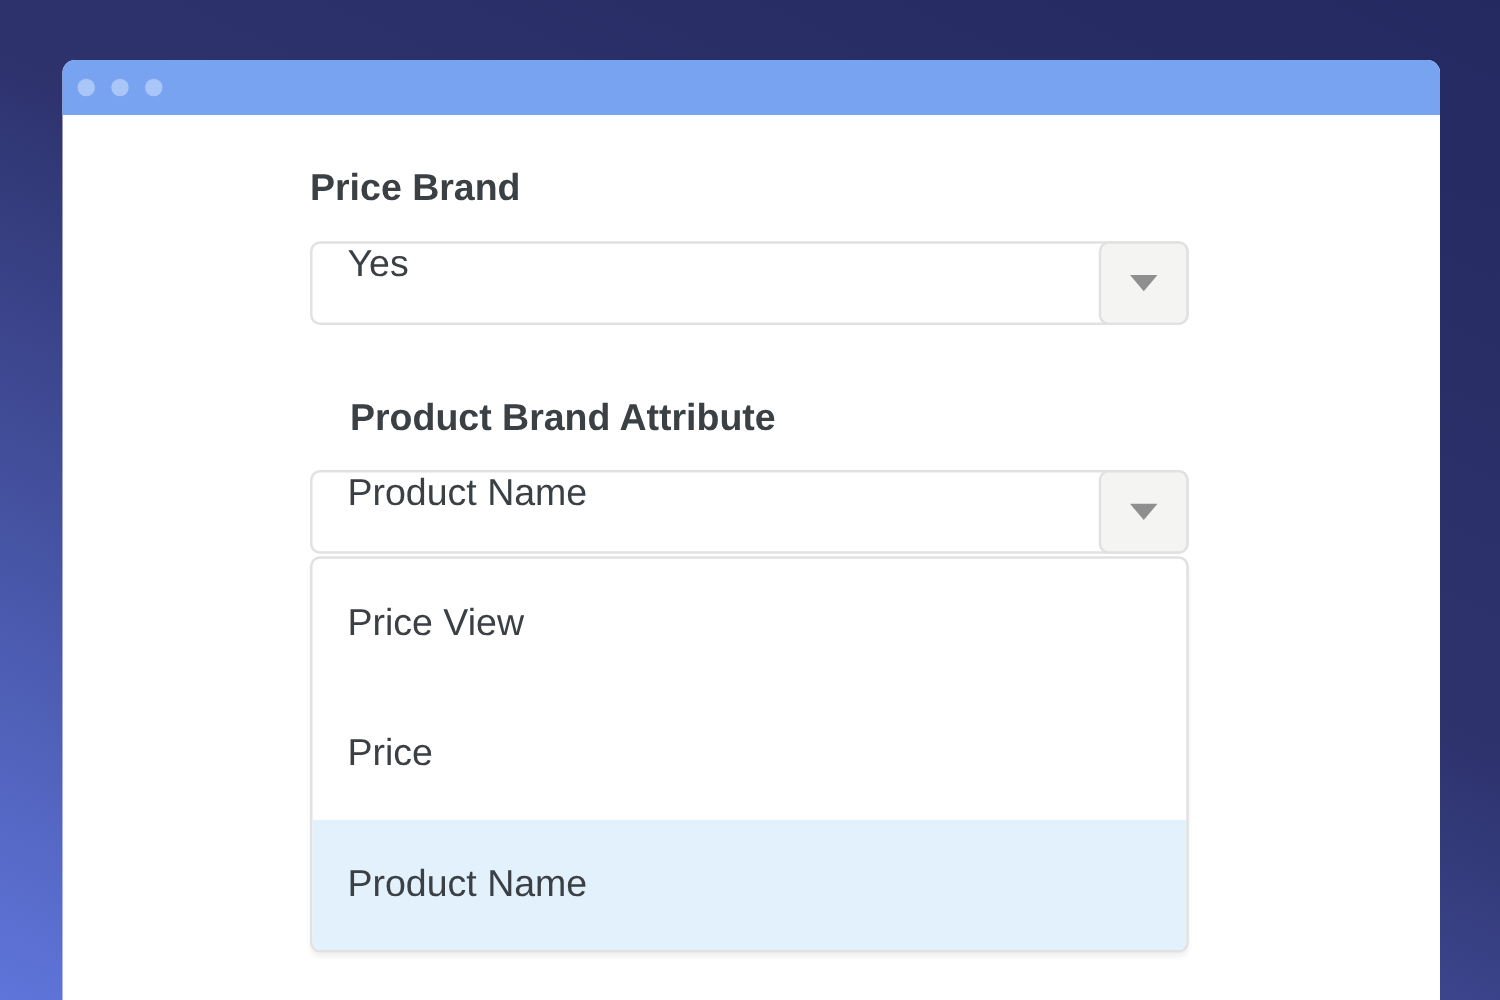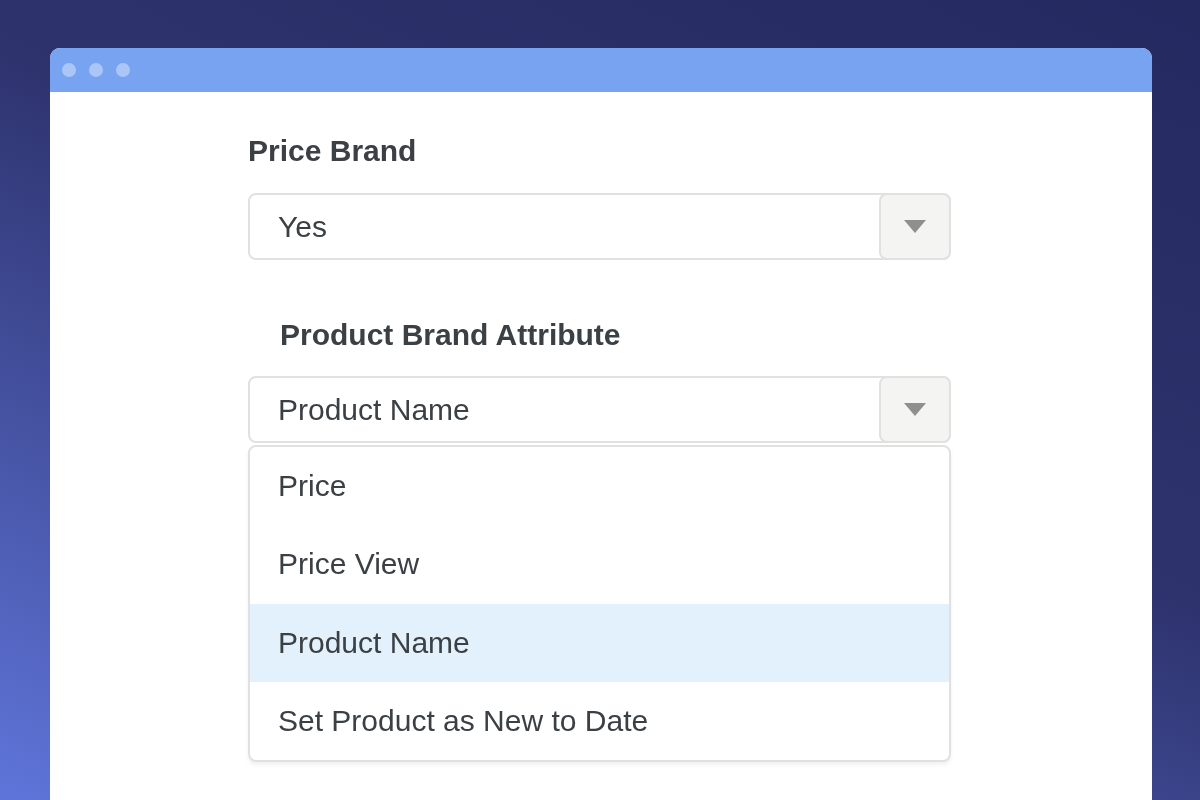--- a/index.html
+++ b/index.html
@@ -57,21 +57,21 @@
   }
   .select-box {
     position: relative;
     width: 703px;
     height: 67px;
     box-sizing: border-box;
     background: #ffffff;
     border: 2px solid #e1e1e1;
     border-radius: 8px;
     display: flex;
-    align-items: center;
+    align-items: flex-start;
     padding-left: 28px;
     font-size: 30px;
     color: #3b4045;
     cursor: pointer;
   }
   .select-value {
     flex: 1;
     white-space: nowrap;
   }
   .arrow-button {
@@ -145,21 +145,20 @@
     <div class="field-group field-group-2">
       <h2 class="field-label">Product Brand Attribute</h2>
       <div class="select-box">
         <span class="select-value">Product Name</span>
         <span class="arrow-button">
           <span class="triangle-down"></span>
         </span>
       </div>
 
       <div class="options-list">
+        <div class="option">Price View</div>
         <div class="option">Price</div>
-        <div class="option">Price View</div>
         <div class="option" style="background: rgb(227, 241, 252);">Product Name</div>
-        <div class="option">Set Product as New to Date</div>
       </div>
     </div>
 
   </div>
 </div>
 
 </body></html>

